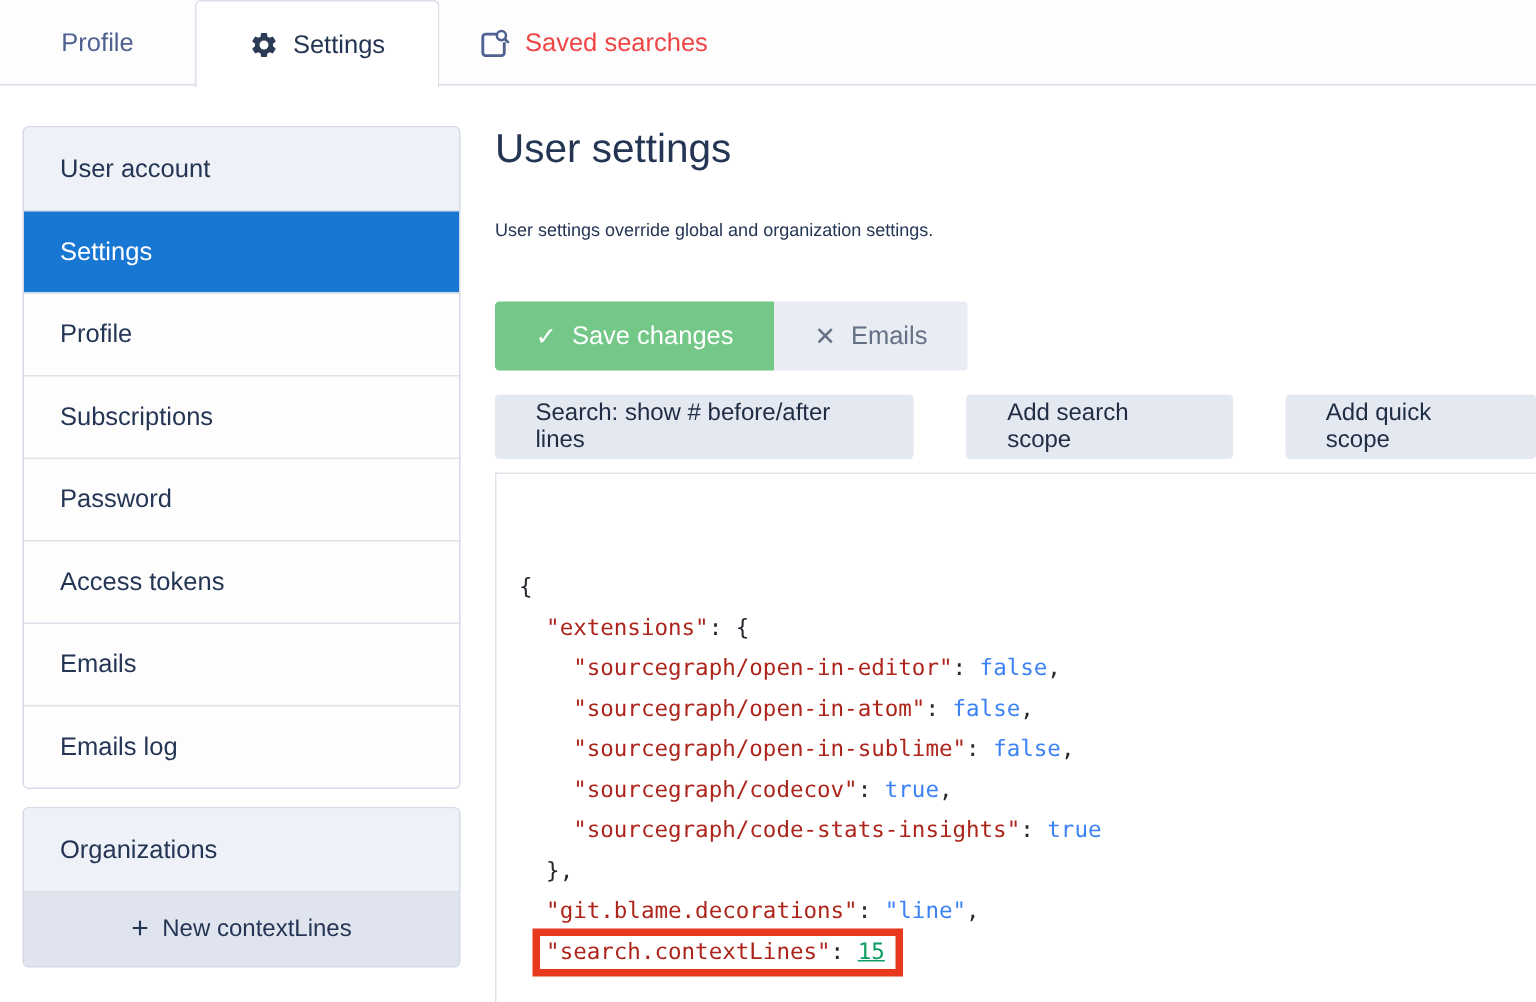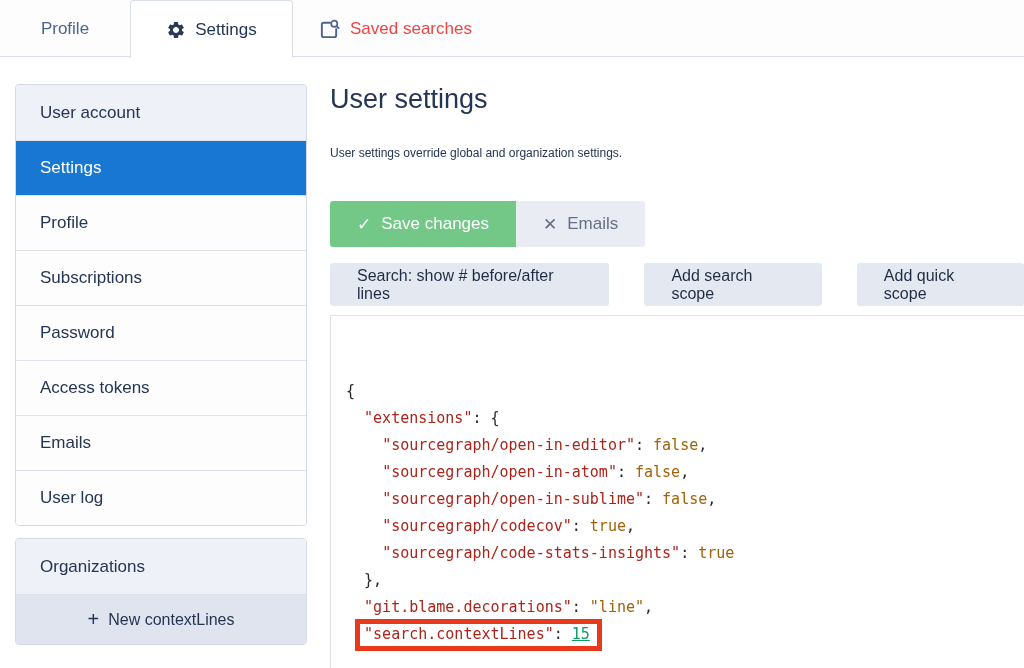--- a/index.html
+++ b/index.html
@@ -89,21 +89,21 @@
     position: absolute; left: 330px; top: 315px; right: 0; bottom: 0;
     border-top: 1px solid #dfe3ec; border-left: 1px solid #dfe3ec;
     padding: 8px 0 0 15px;
     font-family: "DejaVu Sans Mono", monospace;
     font-size: 15px; line-height: 27px;
     color: #24292e; white-space: pre; cursor: text;
   }
   .code-line { min-height: 27px; }
   .tok-p { color: #24292e; }
   .tok-k { color: #ad241b; }
-  .tok-v { color: #a16207; }
+  .tok-v { color: #3b82f6; }
   .tok-n { color: #0d9e63; text-decoration: underline; }
   .hl { position: relative; }
   .hl::after {
     content: ""; position: absolute;
     left: -9px; right: -12px; top: -6px; bottom: -8px;
     border: 5px solid #e8391d; pointer-events: none;
   }
 </style>
 </head>
 <body>
@@ -146,21 +146,21 @@
     <div class="side-item">
       <span>Password</span>
     </div>
     <div class="side-item">
       <span>Access tokens</span>
     </div>
     <div class="side-item">
       <span>Emails</span>
     </div>
     <div class="side-item">
-      <span>User log</span>
+      <span>Emails log</span>
     </div>
   </div>
   <div class="side-group group-orgs">
     <div class="side-item side-header">
       <span>Organizations</span>
     </div>
     <div class="side-item new-org">
       <span class="plus-glyph">+</span>
       <span>New contextLines</span>
     </div>

